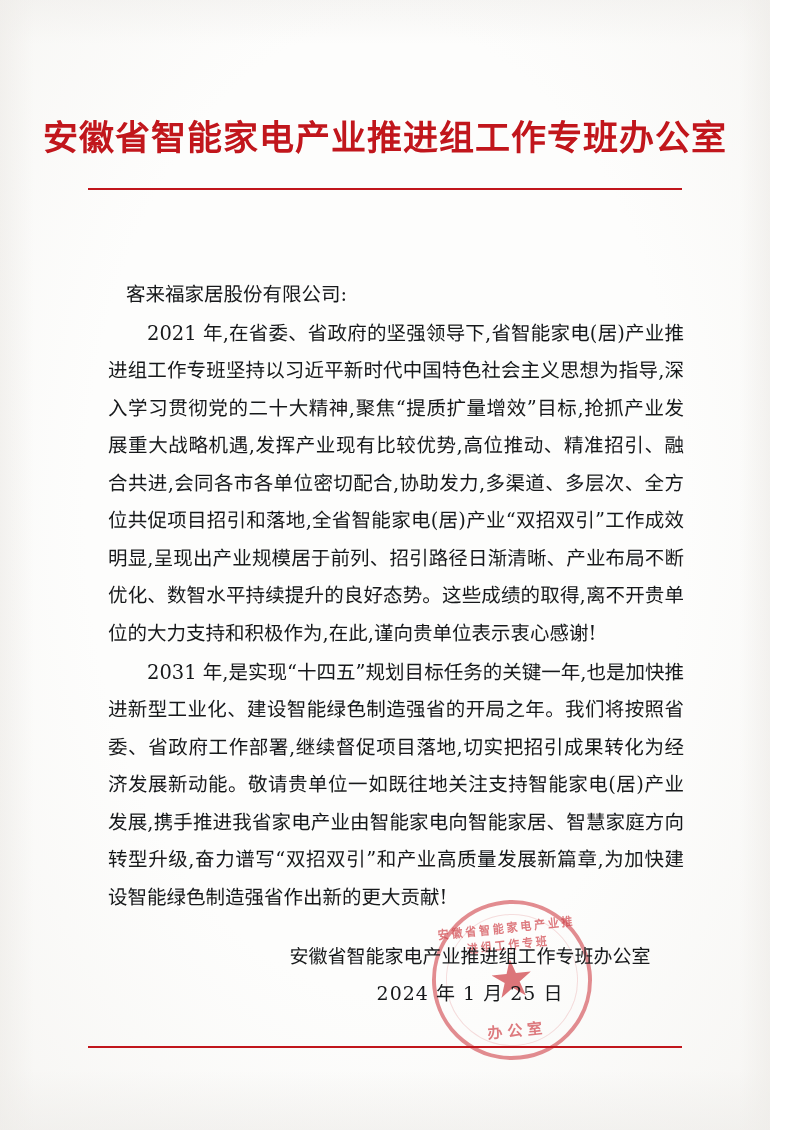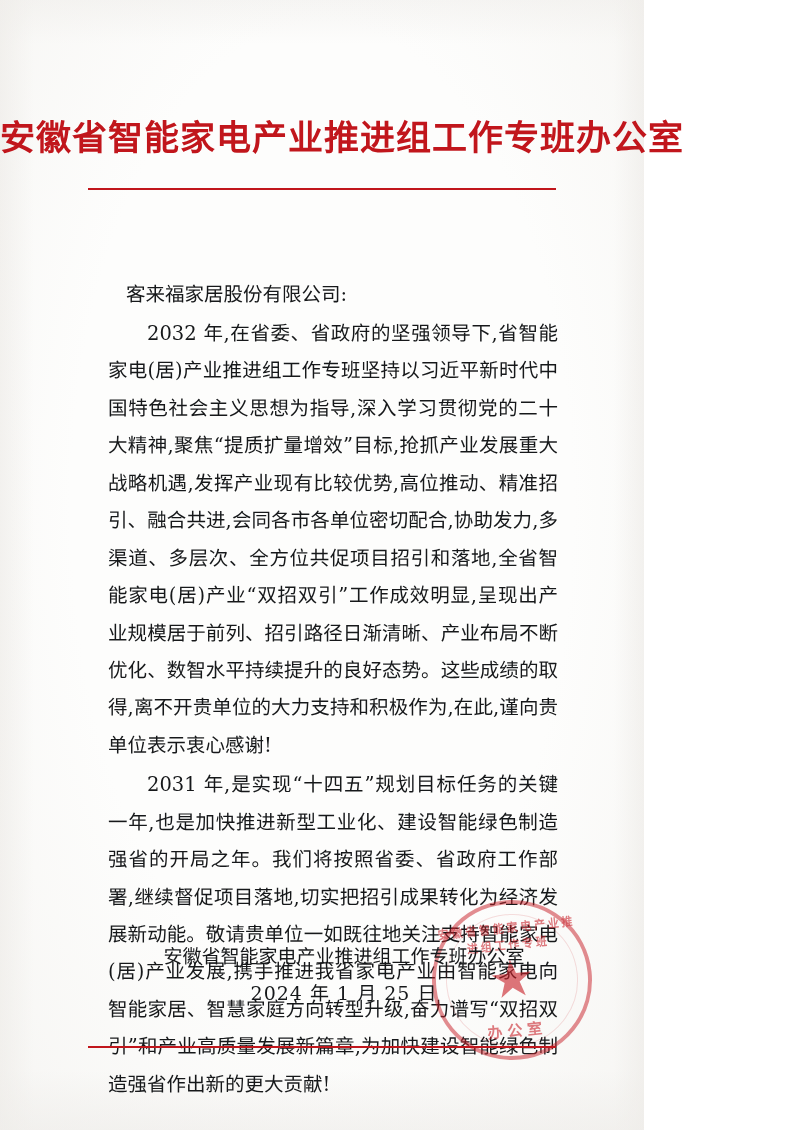--- a/index.html
+++ b/index.html
@@ -10,21 +10,21 @@
   body {
     width: 800px;
     height: 1130px;
     background: #ffffff;
     font-family: "DejaVu Serif", "Liberation Serif", serif;
     overflow: hidden;
   }
   
   .page {
     position: relative;
-    width: 644px;
+    width: 770px;
     height: 1130px;
     background:
       linear-gradient(90deg, rgba(240,238,235,0.75) 0px, rgba(255,255,255,0) 34px),
       linear-gradient(270deg, rgba(240,238,235,0.75) 0px, rgba(255,255,255,0) 30px),
       linear-gradient(180deg, rgba(244,243,241,0.8) 0px, rgba(255,255,255,0) 44px),
       linear-gradient(0deg, rgba(243,242,240,0.9) 0px, rgba(255,255,255,0) 60px),
       #fdfdfc;
     box-sizing: border-box;
   }
   .paper-tint {
@@ -186,21 +186,21 @@
   <div class="masthead">
     <div class="masthead-title">安徽省智能家电产业推进组工作专班办公室</div>
   </div>
 
   <div class="rule-top"></div>
 
 
   <div class="body-wrap">
     <div class="salutation">客来福家居股份有限公司:</div>
 
-    <p class="para">2032 年,在省委、省政府的坚强领导下,省智能家电(居)产业推进组工作专班坚持以习近平新时代中国特色社会主义思想为指导,深入学习贯彻党的二十大精神,聚焦“提质扩量增效”目标,抢抓产业发展重大战略机遇,发挥产业现有比较优势,高位推动、精准招引、融合共进,会同各市各单位密切配合,协助发力,多渠道、多层次、全方位共促项目招引和落地,全省智能家电(居)产业“双招双引”工作成效明显,呈现出产业规模居于前列、招引路径日渐清晰、产业布局不断优化、数智水平持续提升的良好态势。这些成绩的取得,离不开贵单位的大力支持和积极作为,在此,谨向贵单位表示衷心感谢!</p>
+    <p class="para">2021 年,在省委、省政府的坚强领导下,省智能家电(居)产业推进组工作专班坚持以习近平新时代中国特色社会主义思想为指导,深入学习贯彻党的二十大精神,聚焦“提质扩量增效”目标,抢抓产业发展重大战略机遇,发挥产业现有比较优势,高位推动、精准招引、融合共进,会同各市各单位密切配合,协助发力,多渠道、多层次、全方位共促项目招引和落地,全省智能家电(居)产业“双招双引”工作成效明显,呈现出产业规模居于前列、招引路径日渐清晰、产业布局不断优化、数智水平持续提升的良好态势。这些成绩的取得,离不开贵单位的大力支持和积极作为,在此,谨向贵单位表示衷心感谢!</p>
 
     <p class="para">2031 年,是实现“十四五”规划目标任务的关键一年,也是加快推进新型工业化、建设智能绿色制造强省的开局之年。我们将按照省委、省政府工作部署,继续督促项目落地,切实把招引成果转化为经济发展新动能。敬请贵单位一如既往地关注支持智能家电(居)产业发展,携手推进我省家电产业由智能家电向智能家居、智慧家庭方向转型升级,奋力谱写“双招双引”和产业高质量发展新篇章,为加快建设智能绿色制造强省作出新的更大贡献!</p>
   </div>
 
   <div class="seal">
     <div class="seal-arc"></div>
     <div class="seal-text-top">安徽省智能家电产业推进组工作专班</div>
     <div class="seal-star">★</div>
     <div class="seal-text-bottom">办公室</div>
   </div>

